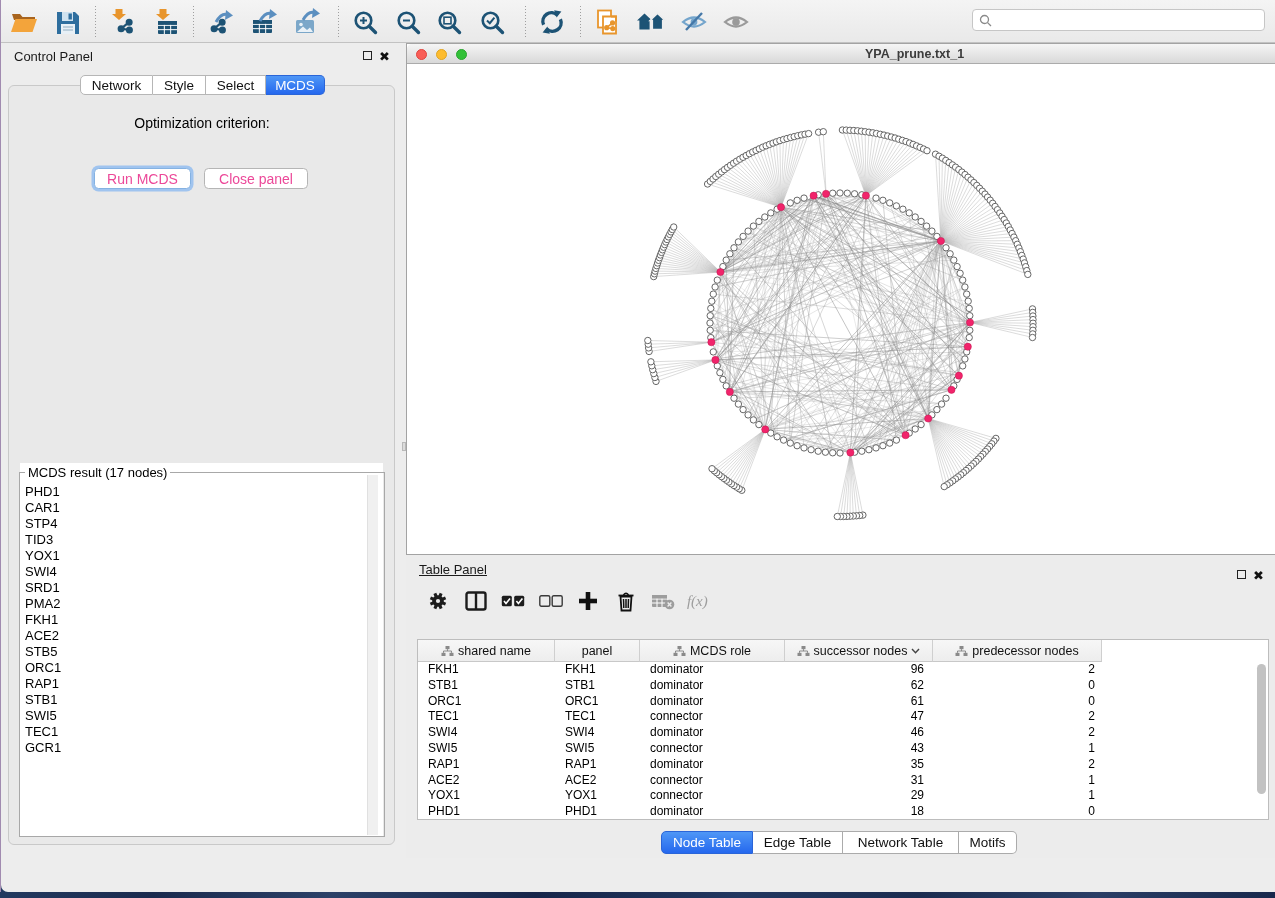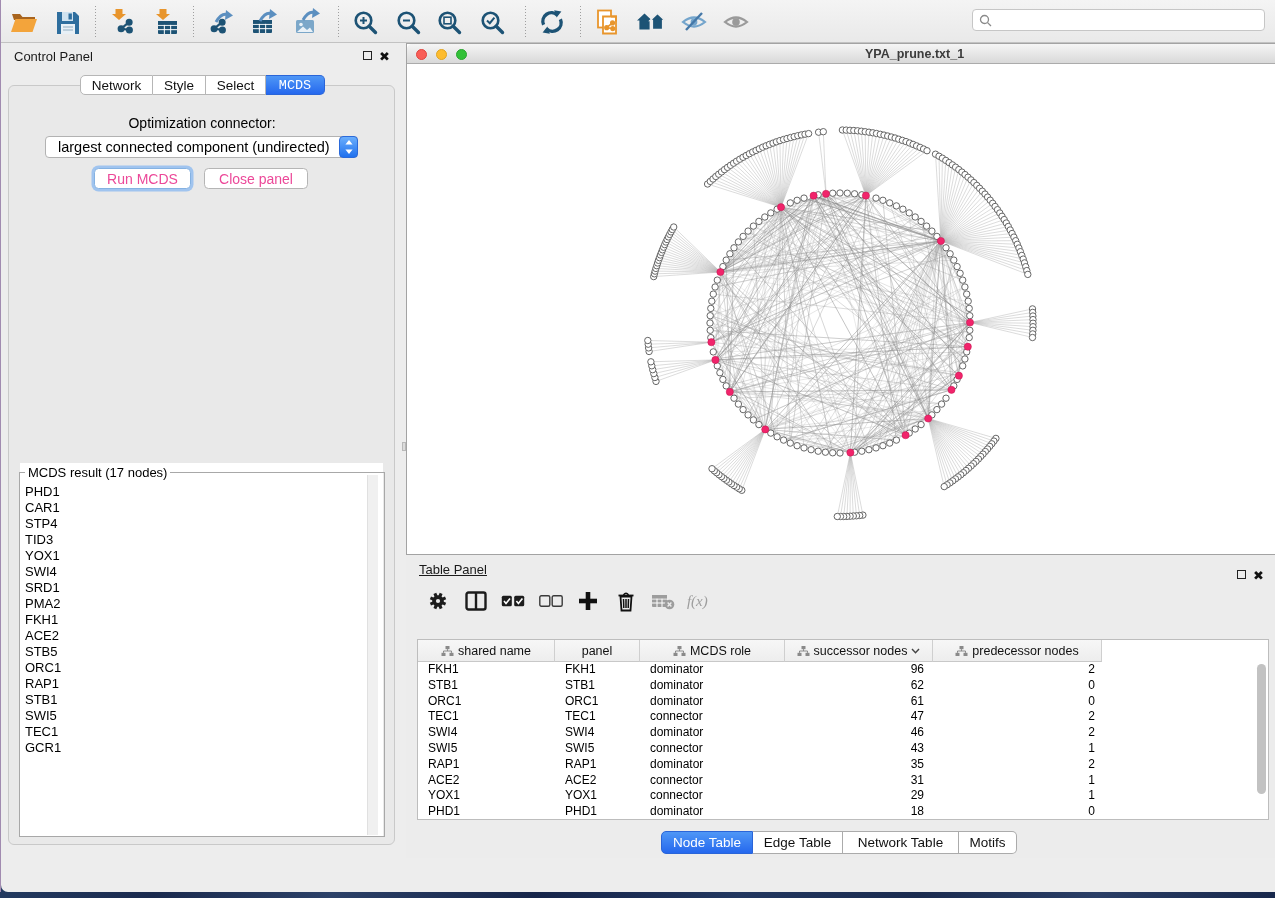--- a/index.html
+++ b/index.html
@@ -19,21 +19,21 @@
                     border:1px solid #c6c6c6; border-radius:4px; display:flex; align-items:center; padding-left:6px; }
   #toolbar-search input { border:none; outline:none; font-size:12px; width:250px; background:transparent; }
   
   #control-panel { position:absolute; left:0px; top:44px; width:402px; height:814px; }
   .panel-title { position:absolute; font-size:13px; color:#1a1a1a; }
   .float-btn { position:absolute; width:9px; height:9px; border:1.5px solid #222; }
   .close-btn { position:absolute; font-size:13px; font-weight:bold; color:#111; line-height:11px; }
   .cptab { position:absolute; top:31px; height:20px; border:1px solid #b6b6b6; background:#fff; color:#111;
            font-size:13.5px; display:flex; align-items:center; justify-content:center; border-left-width:0; }
   .cptab.first { border-left-width:1px; border-radius:5px 0 0 5px; }
-  .cptab.last { border-radius:0 5px 5px 0;font-family:Liberation Mono, monospace; }
+  .cptab.last { border-radius:0 5px 5px 0; }
   .cptab.selected { background:linear-gradient(#4f97f6,#2568ee); color:#fff; border-color:#2a65d8; }
   #cp-body { position:absolute; left:7px; top:41px; width:387px; height:760px; background:#e9e9e9;
              border:1px solid #c9c9c9; border-radius:6px; }
   #opt-label { position:absolute; left:0; top:71px; width:402px; text-align:center; font-size:14px; color:#000; }
   #criterion-combo { position:absolute; left:44px; top:92px; width:313px; height:22px; background:#fff;
                      border:1px solid #b2b2b2; border-radius:4px; font-size:14.5px; color:#000;
                      display:flex; align-items:center; padding-left:12px; }
   #combo-stepper { position:absolute; right:-1px; top:-1px; width:19px; height:22px; border-radius:4px;
                    background:linear-gradient(#6aaefc,#2071ee); border:1px solid #2b6ada;
                    display:flex; flex-direction:column; align-items:center; justify-content:center; gap:3.5px; }
@@ -271,32 +271,21 @@
     <div class="panel-title" style="left:13px; top:5px;">Control Panel</div>
     <div class="float-btn" style="left:362px; top:7px;"></div>
     <div class="close-btn" style="left:378px; top:7px;">✖</div>
     <div id="cp-body"></div>
     <div id="cp-tabs">
         <div class="cptab first" style="left: 79px; width: 73px;">Network</div>
         <div class="cptab" style="left: 152px; width: 53px;">Style</div>
         <div class="cptab" style="left: 205px; width: 60px;">Select</div>
         <div class="cptab last selected" style="left: 265px; width: 59px;">MCDS</div>
       </div>
-    <div id="opt-label">Optimization connector:</div>
-    <div id="criterion-combo">
-      <span>largest connected component (undirected)</span>
-      <span id="combo-stepper">
-        <svg width="8" height="5" viewBox="0 0 8 5">
-            <path d="M4 0 L7.6 4.6 L0.4 4.6 Z" fill="#fff"></path>
-          </svg>
-        <svg width="8" height="5" viewBox="0 0 8 5">
-            <path d="M4 5 L7.6 0.4 L0.4 0.4 Z" fill="#fff"></path>
-          </svg>
-      </span>
-    </div>
+    <div id="opt-label">Optimization criterion:</div>
     <div class="cp-btn" id="run-btn">Run MCDS</div>
     <div class="cp-btn" id="close-panel-btn">Close panel</div>
     <div id="result-list"></div>
     <div id="result-scroll"></div>
     <div id="result-border"></div>
     <div id="result-title">MCDS result (17 nodes)</div>
     <div id="result-items">
         <div>PHD1</div>
         <div>CAR1</div>
         <div>STP4</div>

